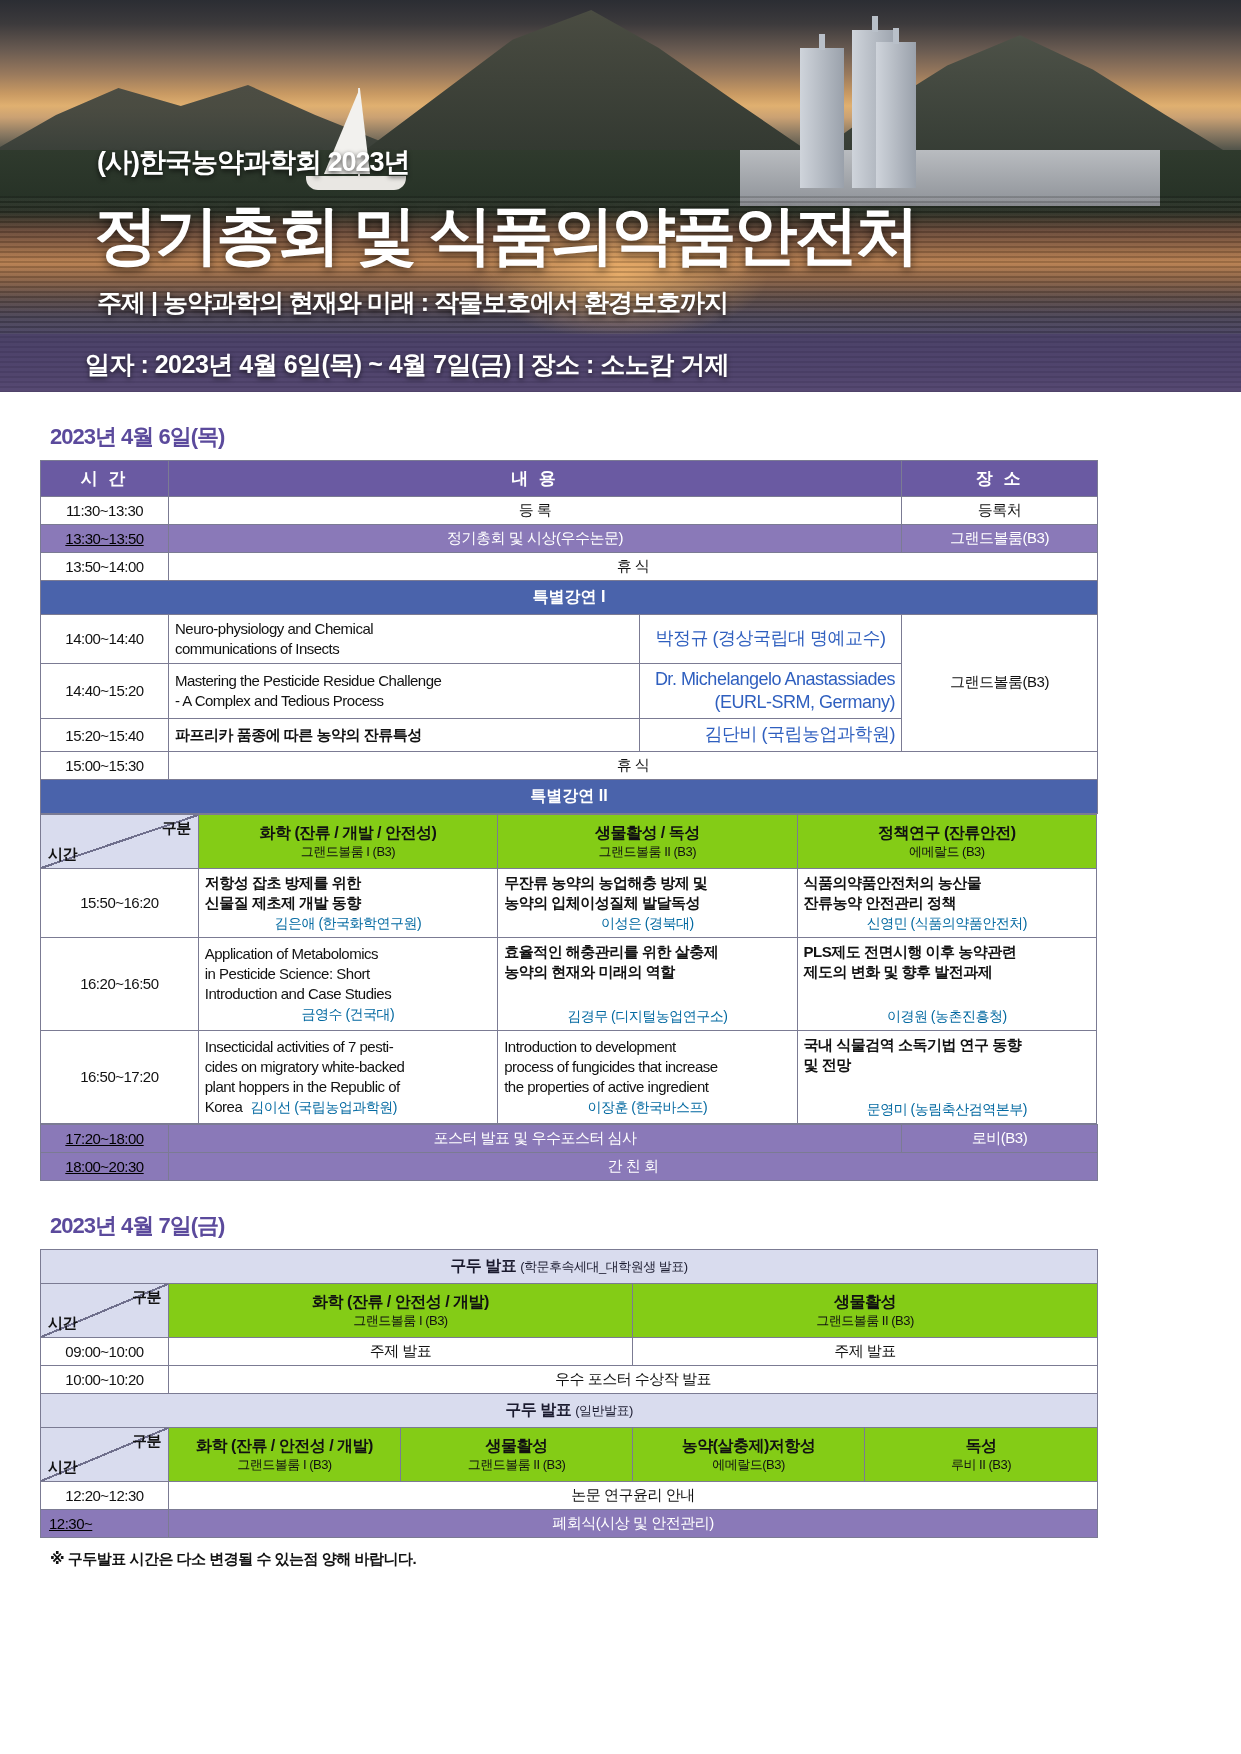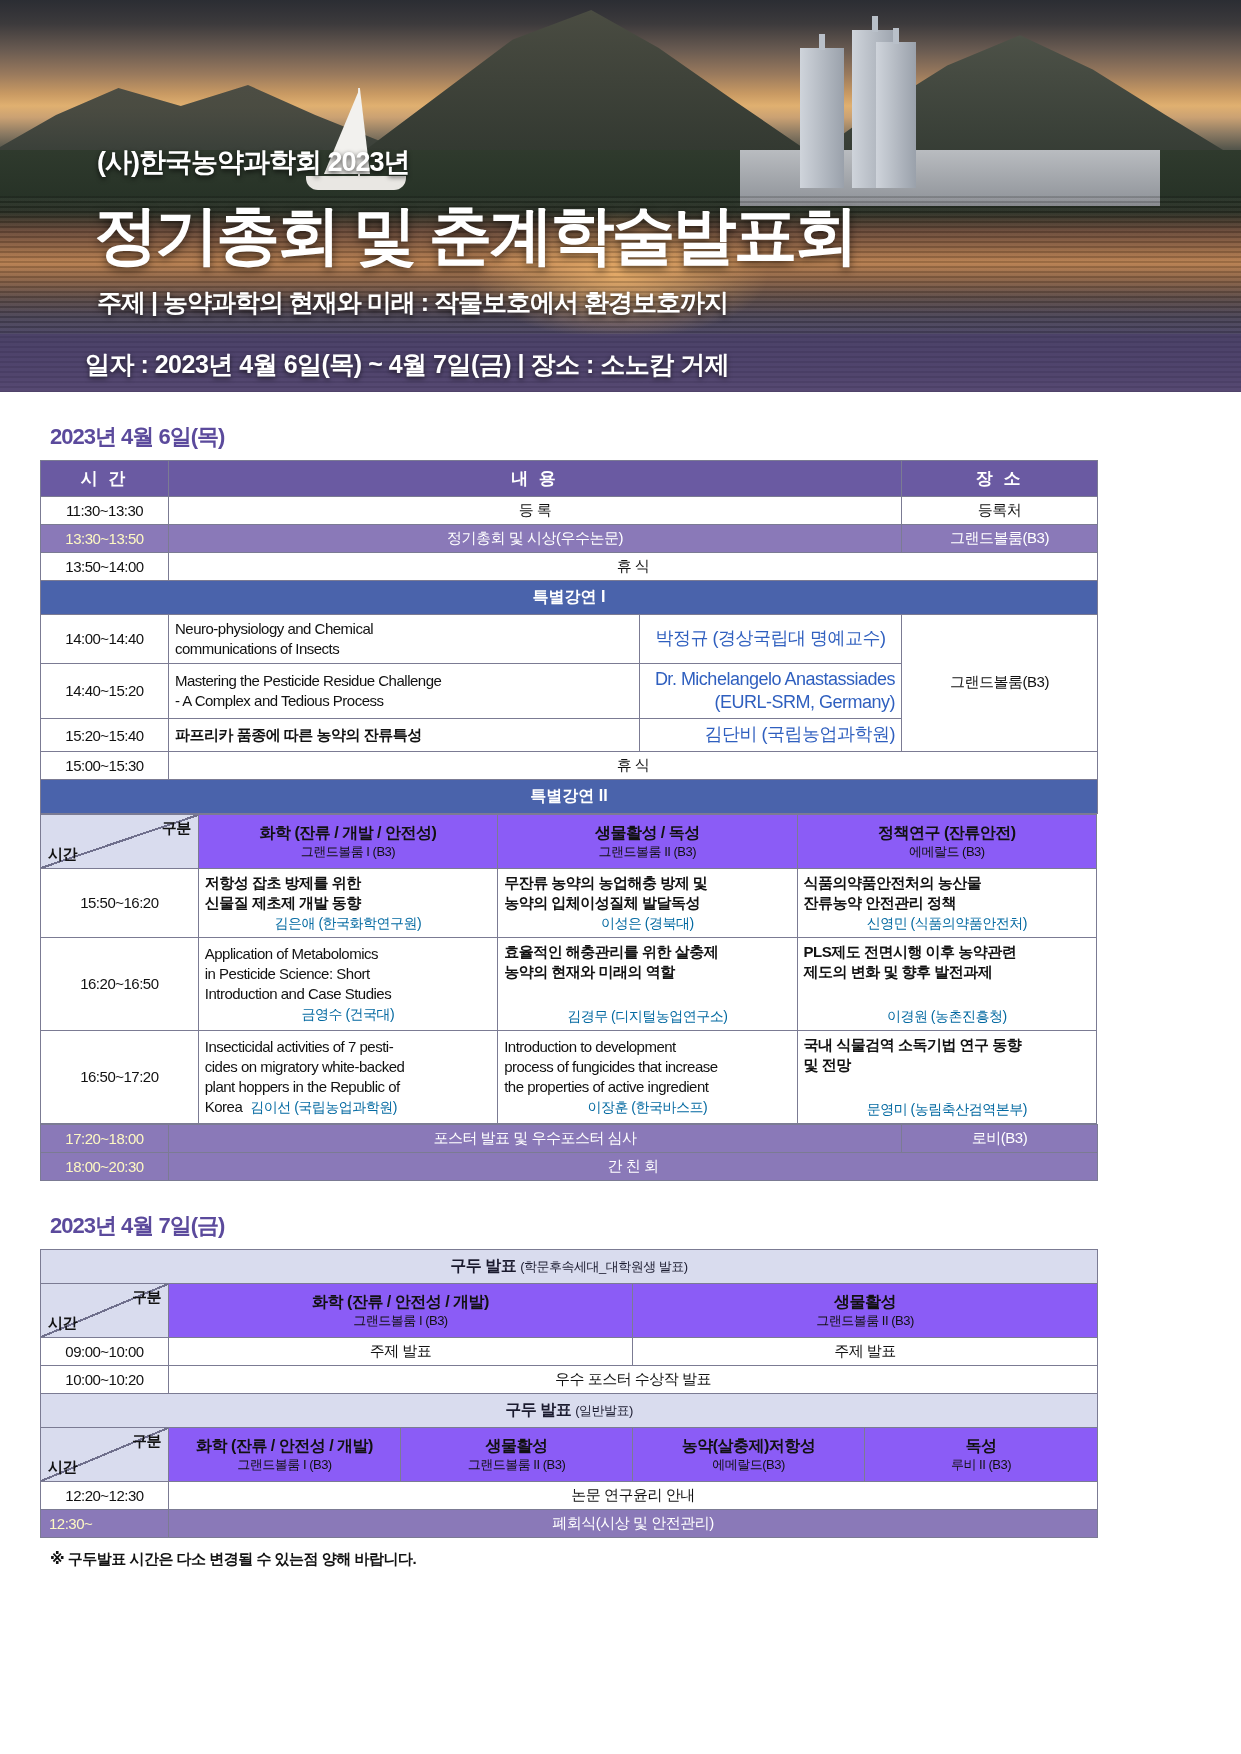--- a/index.html
+++ b/index.html
@@ -151,30 +151,30 @@
   }
   .band-lav{
     background:#d9dcee; color:#1a1a2e; font-weight:bold;
     text-align:center; font-size:16px; padding:6px;
   }
   .band-lav .sub{ font-weight:normal; font-size:13px; }
   .ctr{ text-align:center; }
   .time{ text-align:center; font-size:15px; white-space:nowrap; }
   .rowlite{ background:#ffffff; }
   .rowfill{ background:#8a79b8; color:#fff; }
-  .rowfill .time{ color:#fef9c3; }
+  .rowfill .time{ color:#000000;text-decoration:underline; }
   .talk{ font-size:15px; line-height:1.32; }
   .talk .ttl{ display:block; }
   .speaker{
     display:block; text-align:center; color:#0369a1; font-size:14px; margin-top:2px;
   }
   .speaker.inline{ display:inline; margin-left:8px; }
   .spk-ctr{ text-align:center; color:#2f5fbf; font-size:18px; line-height:1.3; }
   .colhdr{
-    background:#8b5cf6; text-align:center; font-weight:bold; font-size:16px;
+    background:#84cc16; text-align:center; font-weight:bold; font-size:16px;
     line-height:1.25; padding:5px 4px;
   }
   .colhdr .room{ display:block; font-weight:normal; font-size:13px; margin-top:1px; }
   .corner{
     background:#d9dcee; position:relative; height:54px; padding:0;
   }
   .corner .gubun{ position:absolute; right:7px; top:4px; font-size:15px; font-weight:bold; }
   .corner .sigan{ position:absolute; left:7px; bottom:4px; font-size:15px; font-weight:bold; }
   .corner .diag{
     position:absolute; inset:0;
@@ -201,21 +201,21 @@
   <div class="glow"></div>
   <div class="ripple"></div>
   <div class="boat">
     <div class="mast"></div>
     <div class="sail"></div>
     <div class="hull"></div>
   </div>
 
   <div class="banner-text">
     <div class="b-line1">(사)한국농약과학회 2023년</div>
-    <div class="b-title">정기총회 및 춘계학술발표회</div>
+    <div class="b-title">정기총회 및 식품의약품안전처</div>
     <div class="b-topic">주제 | 농약과학의 현재와 미래 : 작물보호에서 환경보호까지</div>
     <div class="b-datebar"></div>
     <div class="b-date">일자 : 2023년 4월 6일(목) ~ 4월 7일(금)  |   장소 : 소노캄 거제</div>
   </div>
 </div>
 
 <div class="page">
 
   <div class="day-title">2023년 4월 6일(목)</div>
 

